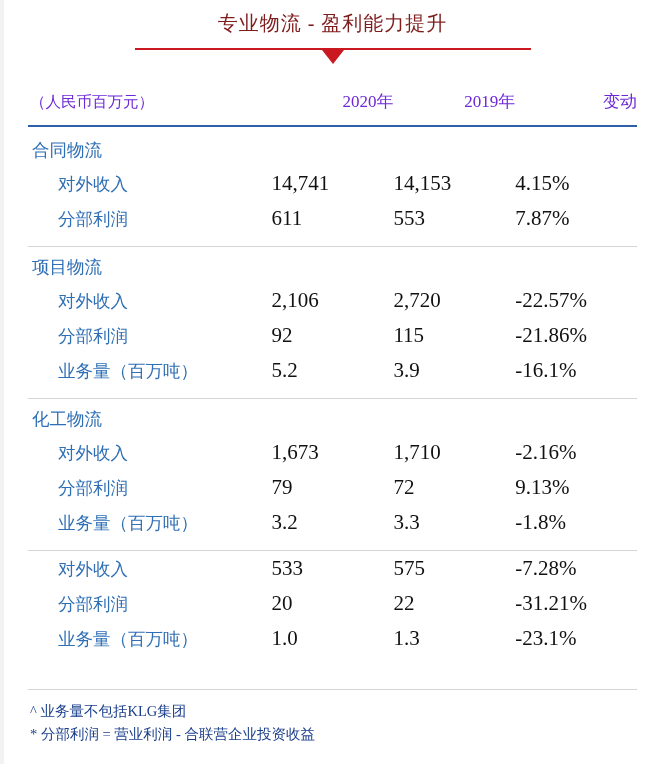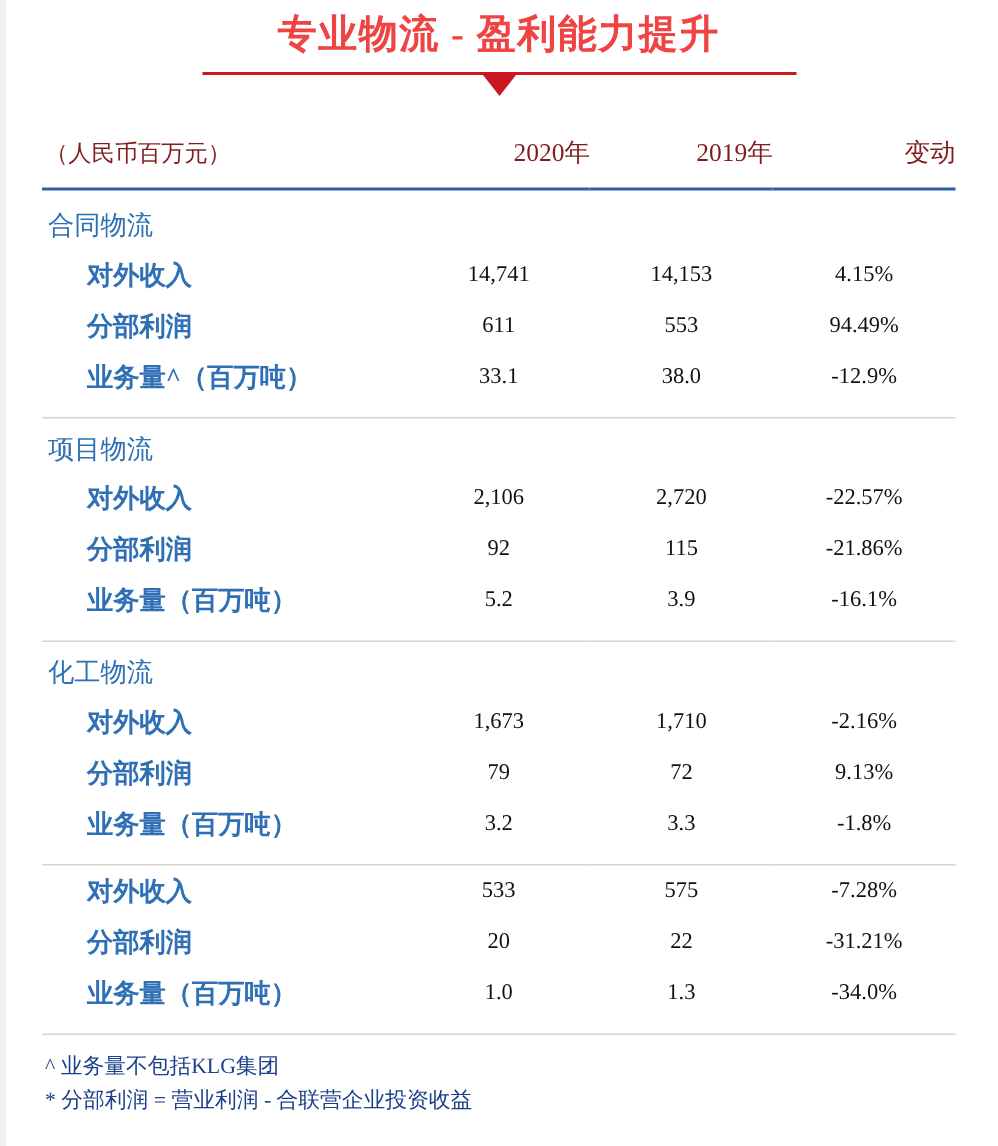--- a/index.html
+++ b/index.html
@@ -23,26 +23,25 @@
   }
 
   
   .title-wrap {
     position: relative;
     text-align: center;
     padding-top: 6px;
   }
   .title {
     font-family: "Liberation Serif", serif;
-    font-size: 26px;
-    color: #ef4444;
+    font-size: 20px;
+    color: #7f1d1d;
     letter-spacing: 1px;
     line-height: 34px;
     white-space: nowrap;
-    font-weight: bold;
   }
   .title-rule {
     width: 396px;
     height: 2px;
     background: #c9181f;
     margin: 8px auto 0 auto;
     position: relative;
   }
   .title-arrow {
     position: absolute;
@@ -62,21 +61,21 @@
     border-collapse: collapse;
     margin-top: 40px;
     table-layout: fixed;
   }
   table.fin col.c-label { width: 40%; }
   table.fin col.c-num   { width: 20%; }
   table.fin col.c-chg   { width: 20%; }
 
   thead th {
     font-weight: normal;
-    color: #7f1d1d;
+    color: #6d28d9;
     font-size: 17px;
     font-family: "Liberation Serif", serif;
     padding: 0 0 12px 0;
     vertical-align: bottom;
   }
   thead th.unit {
     text-align: left;
     padding-left: 2px;
     font-size: 15.5px;
   }
@@ -96,26 +95,24 @@
     color: #2f6fb5;
     padding-left: 4px;
     padding-top: 11px;
     padding-bottom: 4px;
     font-size: 17.5px;
   }
   td.item {
     color: #2f6fb5;
     padding-left: 30px;
     font-size: 17.5px;
-    font-weight: bold;
   }
   td.num, td.chg {
-    text-align: center;
     color: #111;
-    font-size: 15px;
+    font-size: 21px;
   }
   tr.sep td {
     padding: 0;
     height: 10px;
     border-bottom: 1px solid #d5d5d5;
   }
   tr.after-sep td { padding-top: 8px; }
 
   
   .footnotes {
@@ -179,27 +176,21 @@
       <tr>
         <td class="item">对外收入</td>
         <td class="num">14,741</td>
         <td class="num">14,153</td>
         <td class="chg">4.15%</td>
       </tr>
       <tr>
         <td class="item">分部利润</td>
         <td class="num">611</td>
         <td class="num">553</td>
-        <td class="chg">94.49%</td>
-      </tr>
-      <tr>
-        <td class="item">业务量^（百万吨）</td>
-        <td class="num">33.1</td>
-        <td class="num">38.0</td>
-        <td class="chg">-12.9%</td>
+        <td class="chg">7.87%</td>
       </tr>
       <tr class="sep">
           <td colspan="4"></td>
         </tr>
 
       <tr class="after-sep">
         <td class="group" colspan="4">项目物流</td>
       </tr>
       <tr>
         <td class="item">对外收入</td>
@@ -257,21 +248,21 @@
       <tr>
         <td class="item">分部利润</td>
         <td class="num">20</td>
         <td class="num">22</td>
         <td class="chg">-31.21%</td>
       </tr>
       <tr>
         <td class="item">业务量（百万吨）</td>
         <td class="num">1.0</td>
         <td class="num">1.3</td>
-        <td class="chg">-34.0%</td>
+        <td class="chg">-23.1%</td>
       </tr>
 
     </tbody>
   </table>
 
   <div class="footnote-rule"></div>
 
   <div class="footnotes">
     <div>^ 业务量不包括KLG集团</div>
     <div>* 分部利润 = 营业利润 - 合联营企业投资收益</div>

